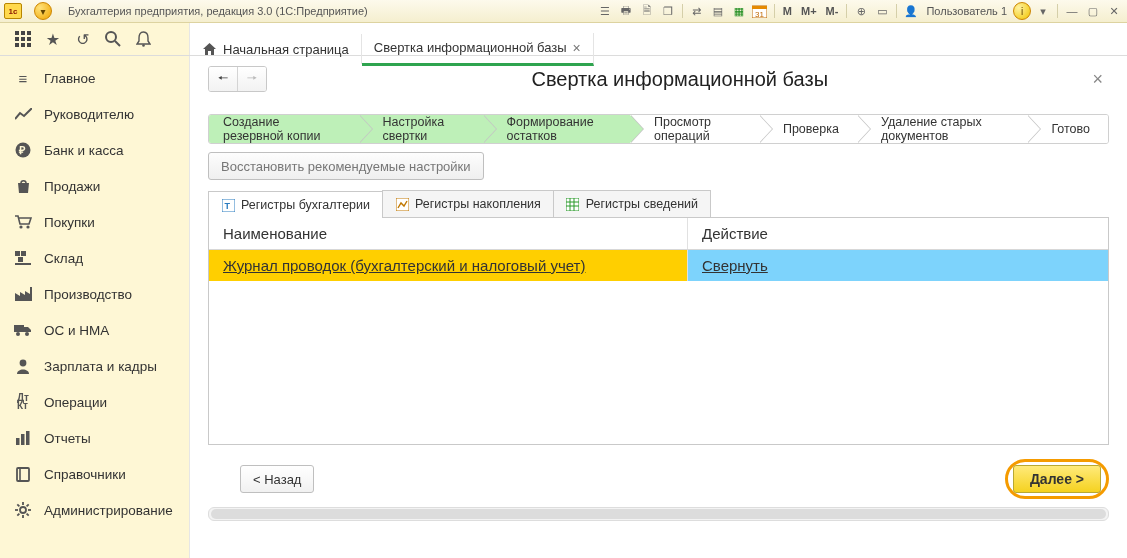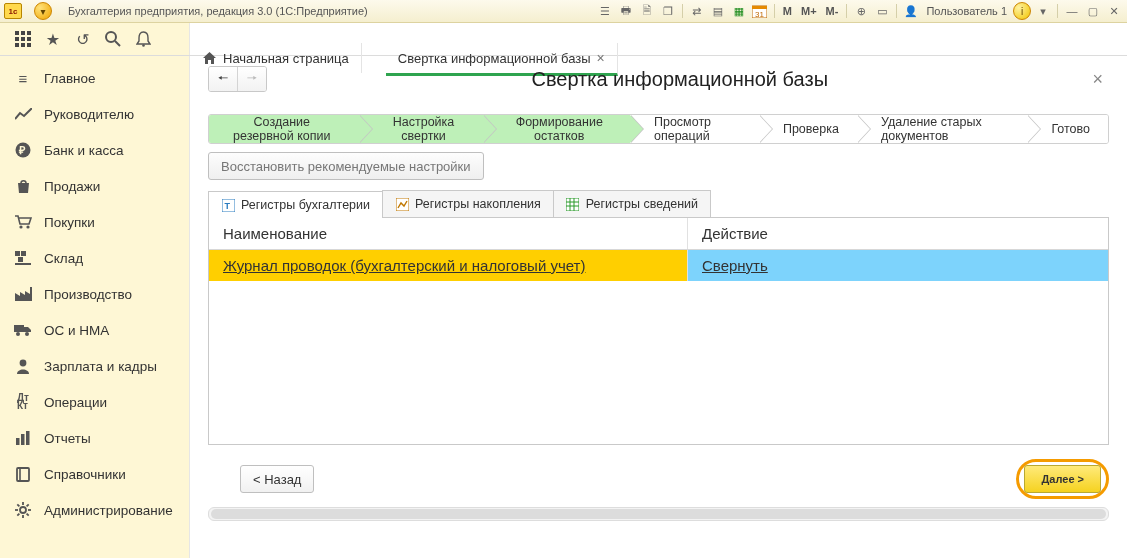--- a/index.html
+++ b/index.html
@@ -61,24 +61,23 @@
     align-items:center;
     gap: 8px;
     padding-left: 12px;
     border-right: 1px solid #e6e6e6;
     box-sizing:border-box;
   }
   .tool-icon { width:22px; height:22px; display:flex; align-items:center; justify-content:center; color:#555; cursor:pointer; font-size:16px;}
   .toolrow .tabs {
     flex:1;
     display:flex;
-    align-items:flex-start;
+    align-items:center;
     padding-top:20px;
     background:#fff;
-    gap:24px;
   }
   .main-tab {
     display:flex; align-items:center; gap:6px;
     padding: 0 12px;
     height: 30px;
     border-right: 1px solid #e4e4e4;
     cursor:pointer;
     font-size: 13px;
     color:#333;
   }
@@ -148,21 +147,21 @@
   }
   .wstep {
     position:relative;
     display:flex; align-items:center;
     padding: 0 18px 0 24px;
     font-size: 12.5px;
     color:#333;
     background:#fff;
   }
   .wstep:first-child { padding-left: 14px; }
-  .wstep.done  { background:#bef0b8;text-align:center; }
+  .wstep.done  { background:#bef0b8; }
   .wstep::after, .wstep::before {
     content:"";
     position:absolute; right:-13px; top:0;
     border-top: 14px solid transparent;
     border-bottom: 14px solid transparent;
     z-index:2;
   }
   .wstep::after { border-left: 13px solid #fff; }
   .wstep.done::after { border-left-color:#bef0b8; }
   .wstep::before { right:-14px; border-left: 13px solid #c4c4c4; z-index:1;}
@@ -233,21 +232,21 @@
   }
   .next-wrap {
     border:3px solid #f59b00; border-radius: 20px;
     padding: 3px 5px;
   }
   .next-btn {
     display:inline-flex; align-items:center;
     height: 26px; padding: 0 16px;
     border:1px solid #b8a832; border-radius:3px;
     background: linear-gradient(#ffea7a,#f5d220);
-    font-size:11px; font-weight:bold; color:#333;
+    font-size:14px; font-weight:bold; color:#333;
     cursor:pointer;
   }
 
   
   .hscroll {
     height: 12px;
     margin-top: 8px;
     background:#f3f3f3;
     border:1px solid #ddd;
     border-radius: 6px;

